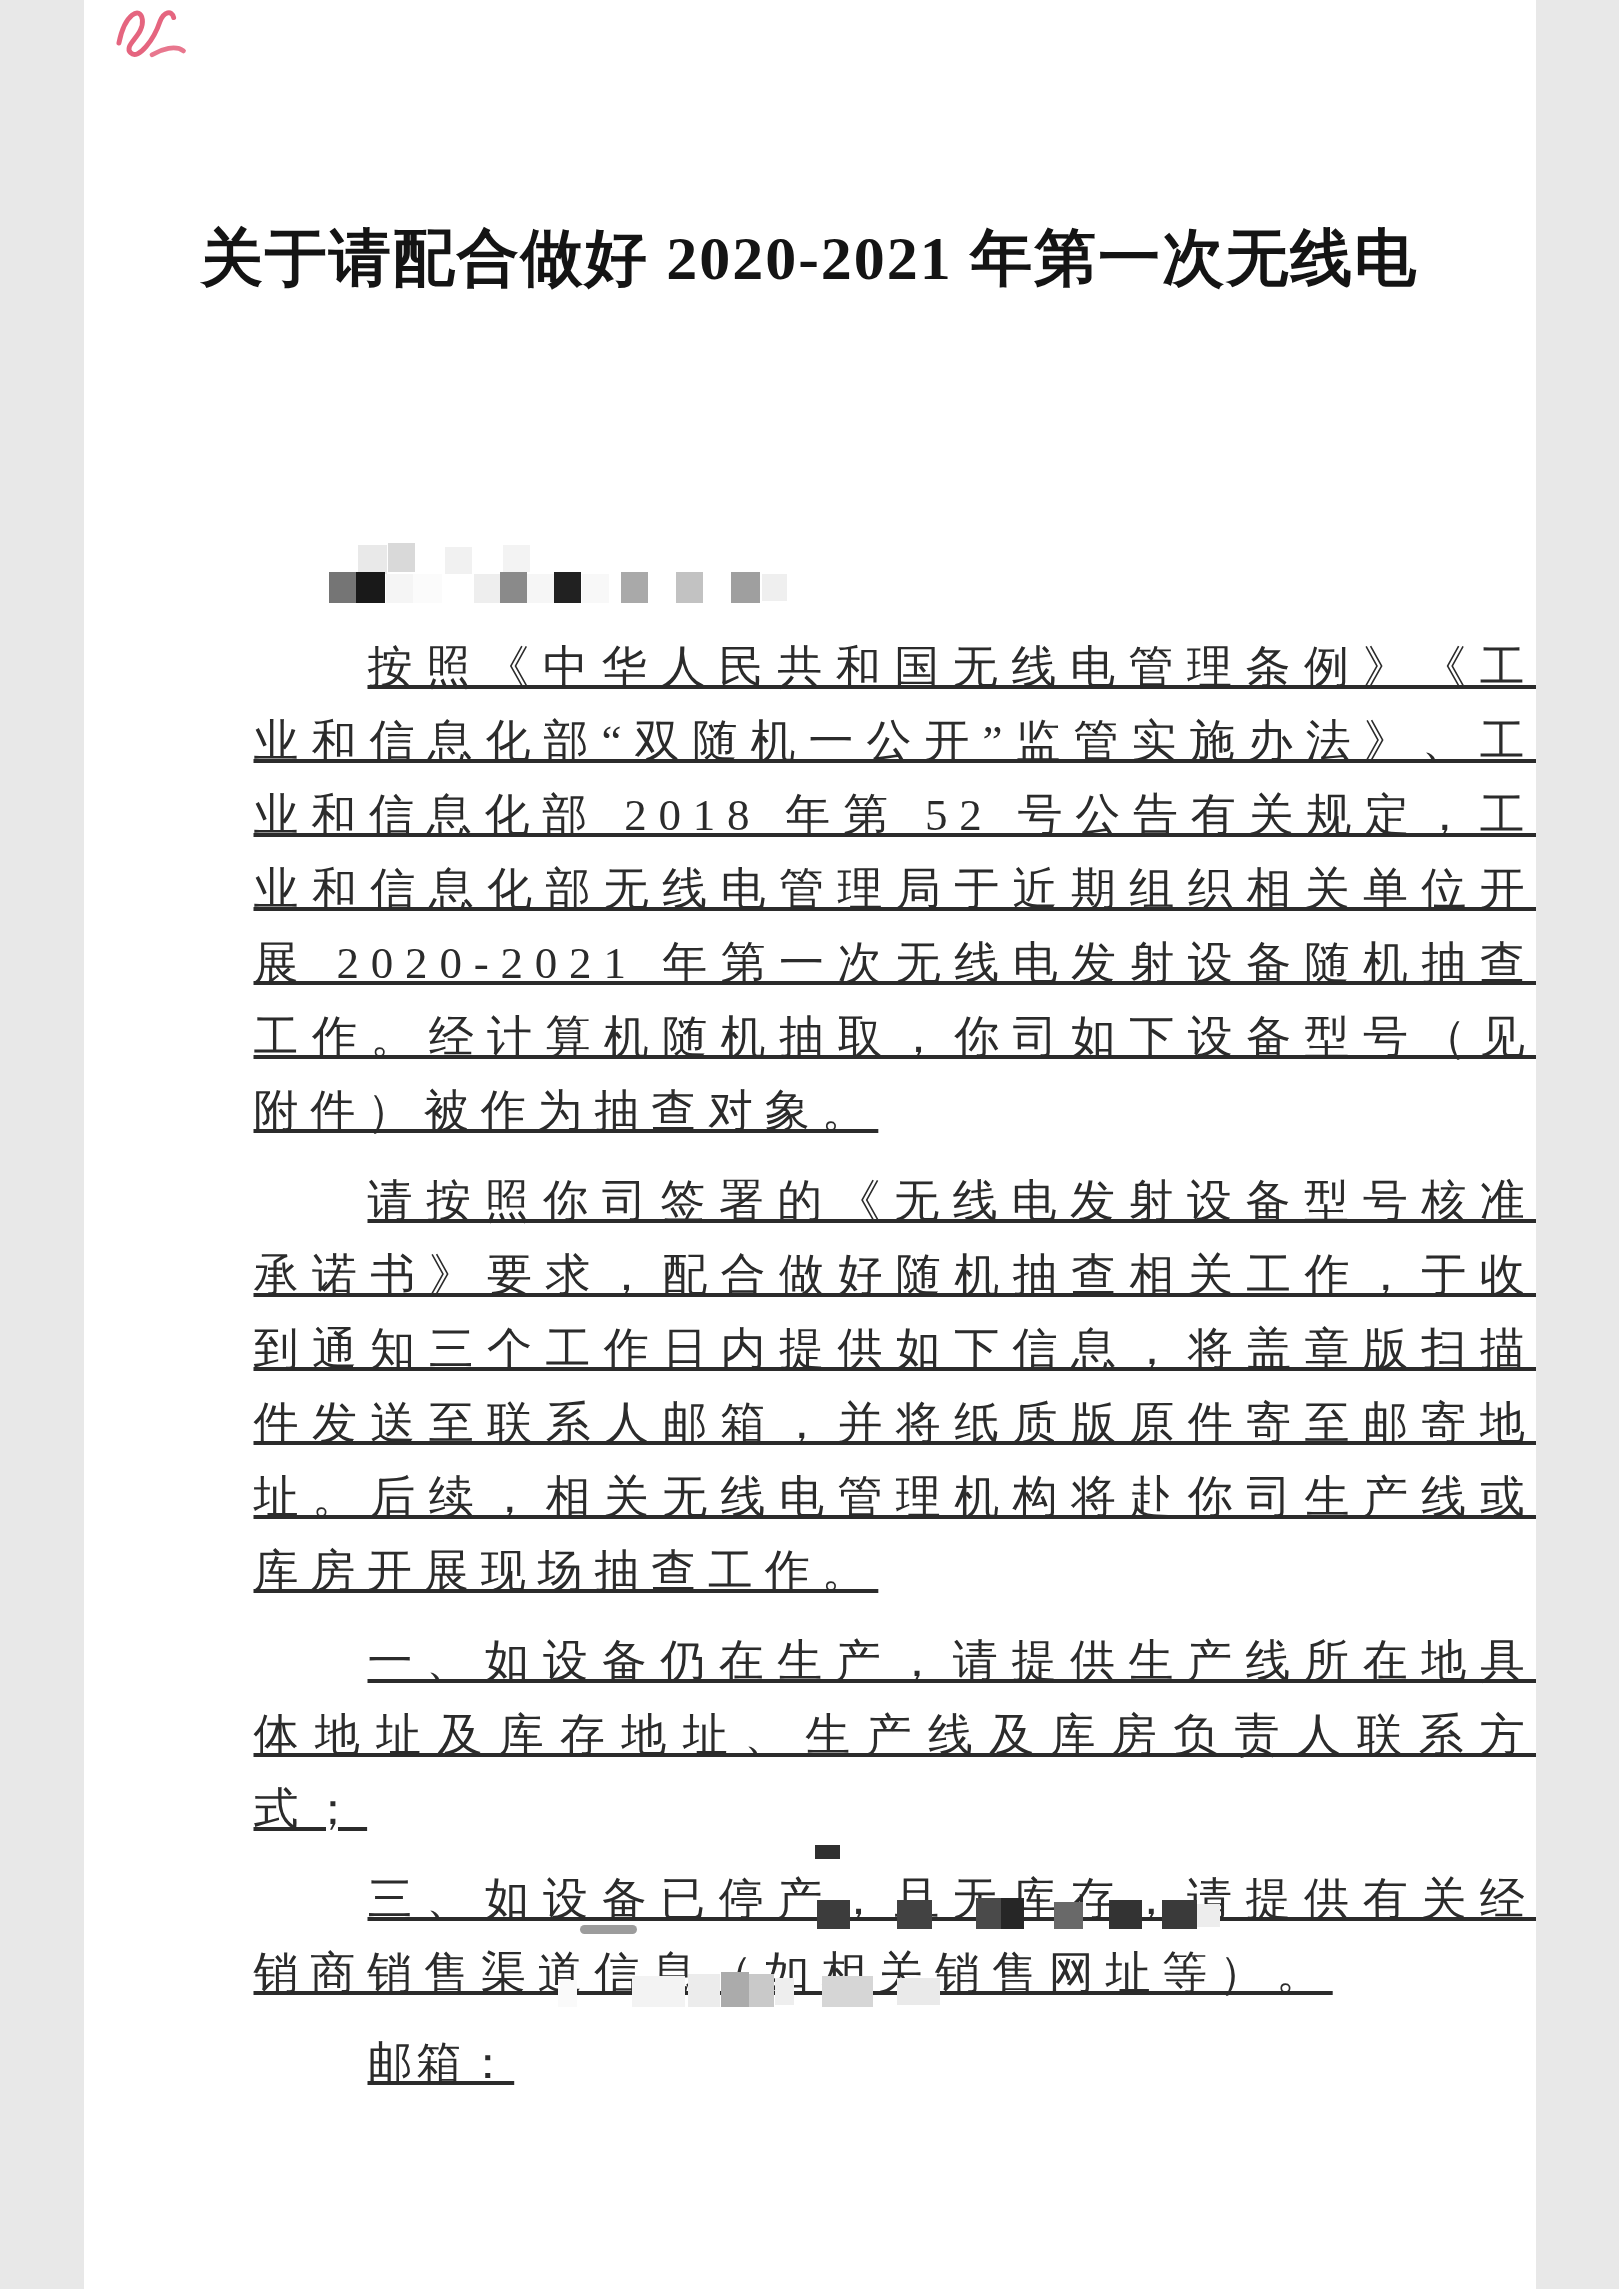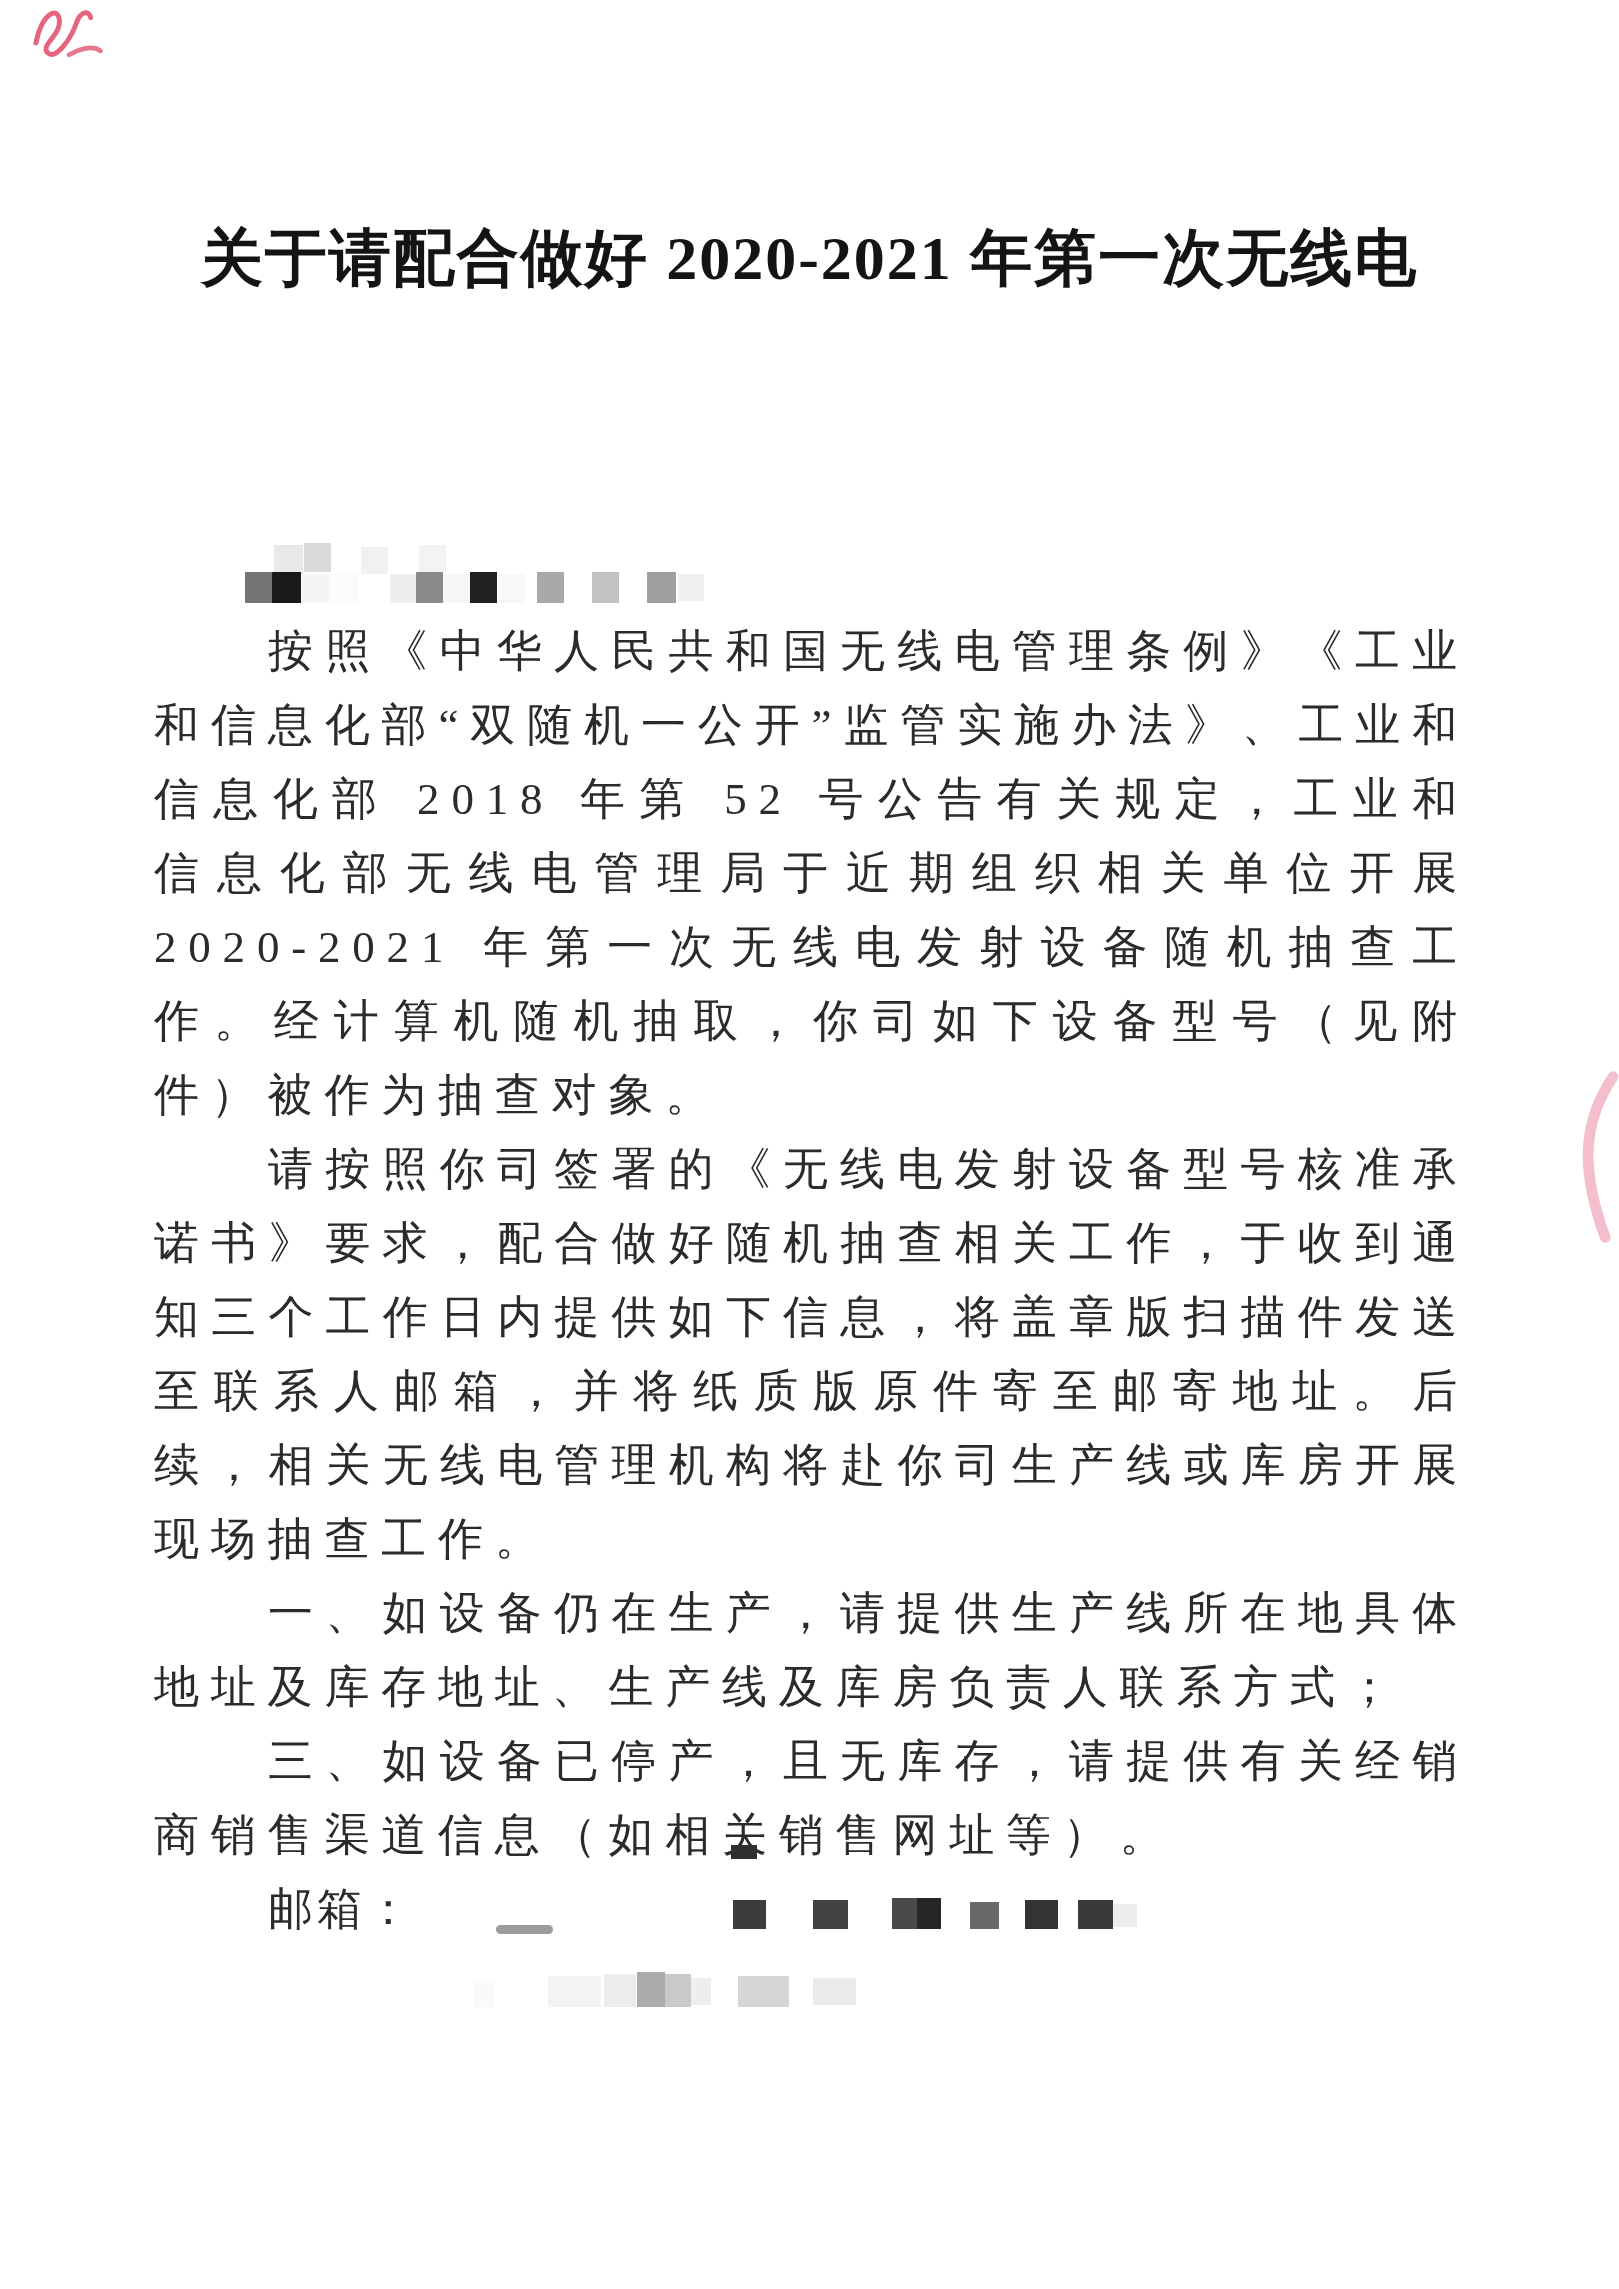--- a/index.html
+++ b/index.html
@@ -1,19 +1,19 @@
 <!DOCTYPE html>
 <html><head>
 <meta charset="utf-8">
 <style>
   * { margin: 0; padding: 0; box-sizing: border-box; }
   html, body { background: #e8e8e8; }
   .page {
     position: relative;
-    width: 1619px;
+    width: 1452px;
     height: 2290px;
     margin: 0 auto;
     background: #ffffff;
     overflow: hidden;
     font-family: "Liberation Serif", "DejaVu Serif", serif;
     color: #262626;
   }
   
   .doc-title {
     position: absolute;
@@ -35,21 +35,22 @@
     top: 614px;
     width: 1315px;
     font-size: 45px;
     line-height: 74px;
     letter-spacing: 11.8px;
     text-align: justify;
     color: #2b2b2b;
   }
   .body-text p {
     text-indent: 114px;
-    margin: 0;
+    margin: 16px;
+    text-decoration: underline;
   }
   .body-text p.label-line {
     letter-spacing: 3.9px;
     text-align: left;
   }
   
   .mosaic { position: absolute; }
   .mosaic .cell { position: absolute; }
   
   .pen { position: absolute; pointer-events: none; }

